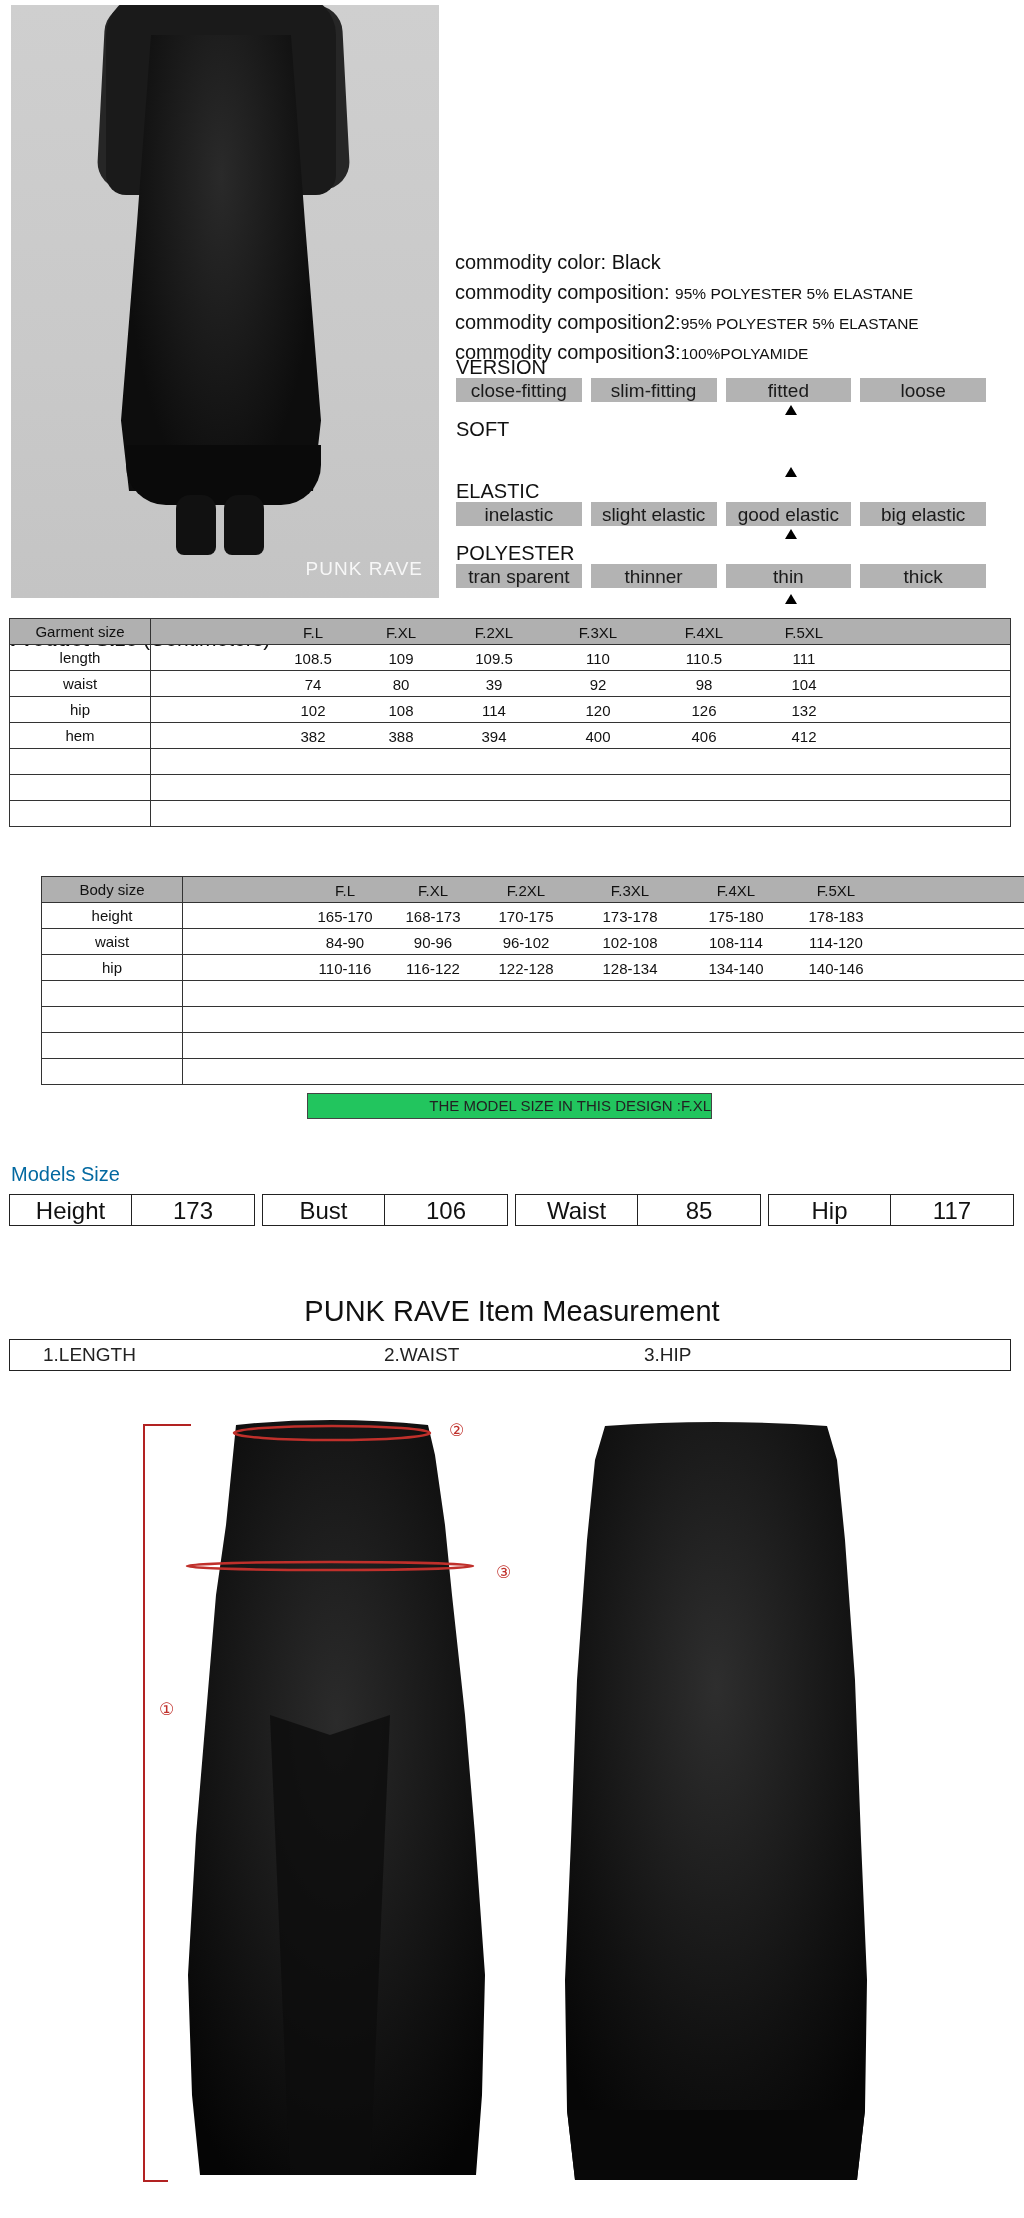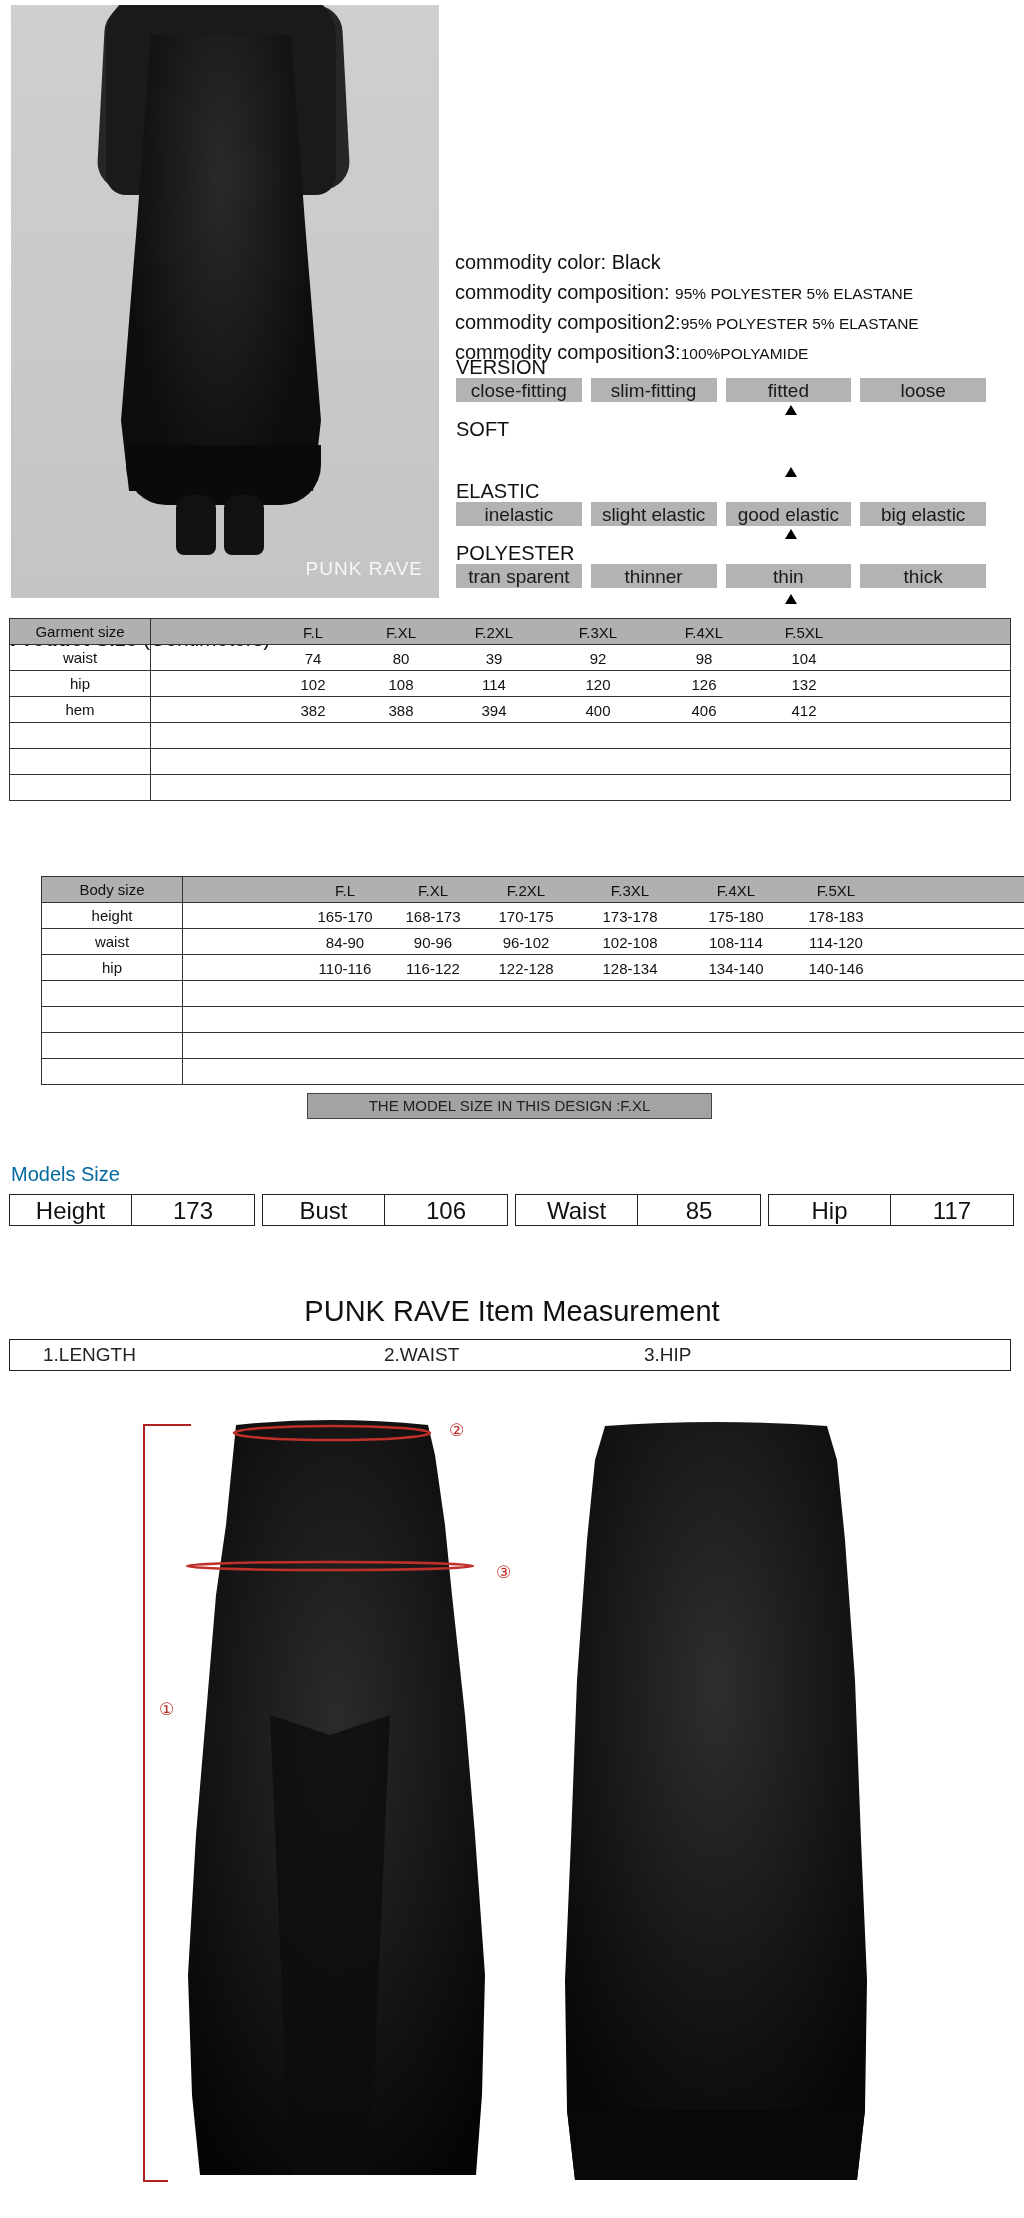--- a/index.html
+++ b/index.html
@@ -36,21 +36,21 @@
   .ps-title { position: absolute; left: 10px; top: 627px; font-size: 21px; font-weight: bold; color: #111; }
   .ps-title .sub { font-weight: normal; }
   table.size { position: absolute; left: 9px; width: 1002px; border-collapse: collapse; }
   table.size td { border: 1px solid #333; height: 26px; font-size: 15px; color: #111; padding: 0; }
   table.size td.label { width: 141px; text-align: center; }
   table.size tr.head td { background: #b0b0b0; }
   table.size td.vals { position: relative; }
   .vals-inner { position: relative; height: 24px; }
   .vals-inner span { position: absolute; top: 4px; transform: translateX(-50%); white-space: nowrap; }
 
-  .model-note { position: absolute; left: 307px; top: 1093px; width: 405px; height: 26px; background: #a3a3a3; border: 1px solid #444; font-size: 15px; line-height: 24px; text-align: center; color: #222; }
+  .model-note { position: absolute; left: 307px; top: 1093px; width: 405px; height: 26px; background: #22c55e; border: 1px solid #444; font-size: 15px; line-height: 24px; text-align: right; color: #222; }
 
   
   .models-title { position: absolute; left: 11px; top: 1163px; font-size: 20px; color: #0369a1; }
   .models { position: absolute; left: 9px; top: 1194px; display: flex; gap: 7px; }
   .mbox { display: flex; border: 1px solid #222; height: 32px; }
   .mbox .k, .mbox .v { width: 122px; font-size: 24px; line-height: 32px; text-align: center; color: #111; }
   .mbox .k { border-right: 1px solid #222; }
 
   
   .meas-title { position: absolute; left: 0; width: 1024px; top: 1295px; text-align: center; font-size: 29px; color: #111; }
@@ -136,20 +136,33 @@
       <tr class="head">
     <td class="label">Garment size</td>
     <td class="vals">
           <div class="vals-inner">
       <span style="left:162px">F.L</span>
       <span style="left:250px">F.XL</span>
       <span style="left:343px">F.2XL</span>
       <span style="left:447px">F.3XL</span>
       <span style="left:553px">F.4XL</span>
       <span style="left:653px">F.5XL</span>
+    </div>
+        </td>
+  </tr>
+  <tr>
+    <td class="label">length</td>
+    <td class="vals">
+          <div class="vals-inner">
+      <span style="left:162px">108.5</span>
+      <span style="left:250px">109</span>
+      <span style="left:343px">109.5</span>
+      <span style="left:447px">110</span>
+      <span style="left:553px">110.5</span>
+      <span style="left:653px">111</span>
     </div>
         </td>
   </tr>
   <tr>
     <td class="label">waist</td>
     <td class="vals">
           <div class="vals-inner">
       <span style="left:162px">74</span>
       <span style="left:250px">80</span>
       <span style="left:343px">39</span>

